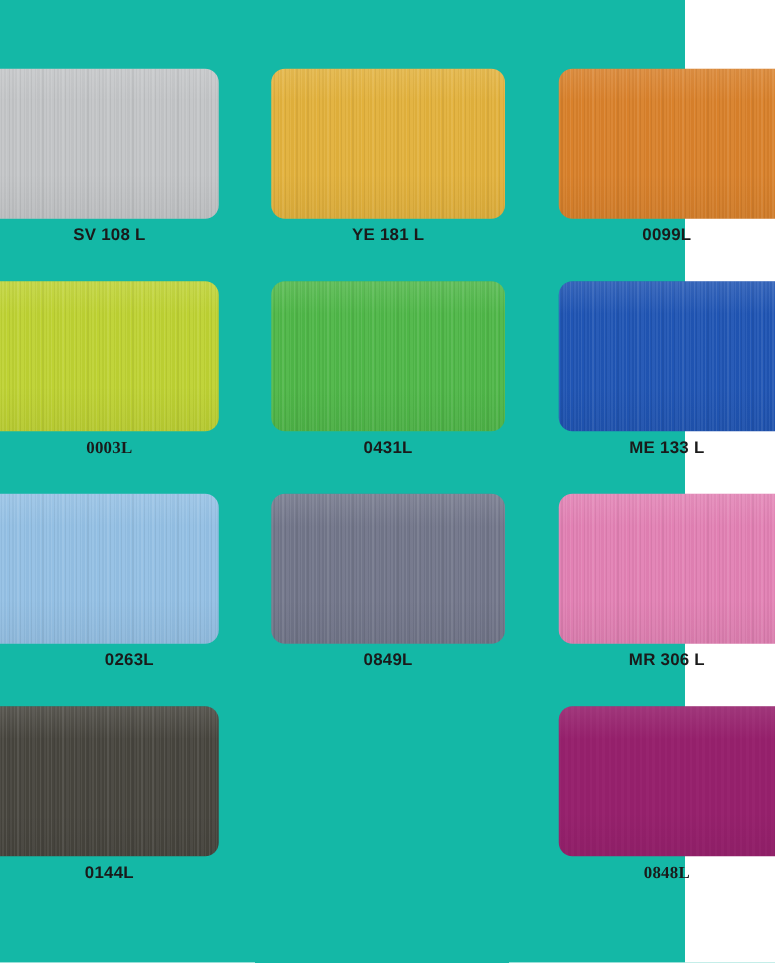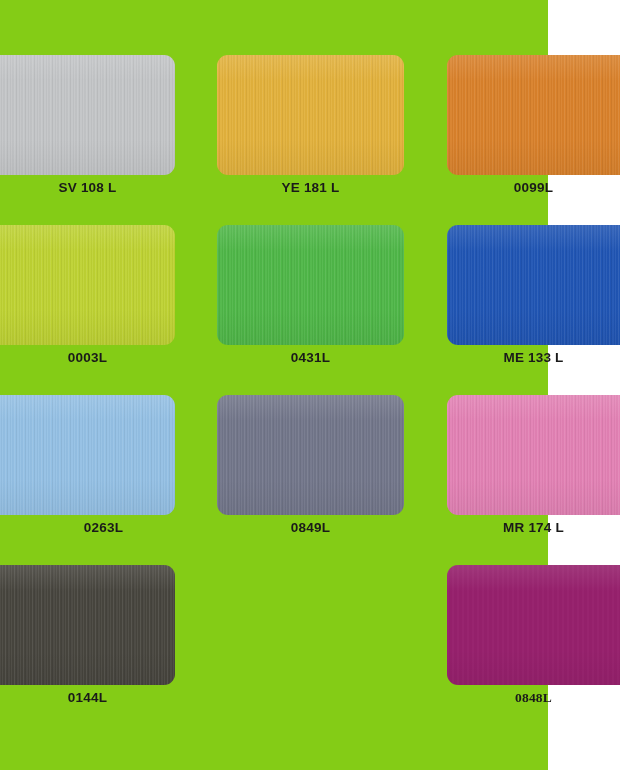--- a/index.html
+++ b/index.html
@@ -14,21 +14,21 @@
     font-family: "Liberation Sans", sans-serif;
     position: relative;
   }
 
   #swatch-sheet {
     position: absolute;
     left: 0;
     top: 0;
     width: 548px;
     height: 770px;
-    background: #84cc16;
+    background: #14b8a6;
   }
 
   .swatch-cell {
     position: absolute;
   }
 
   .swatch-chip {
     position: absolute;
     left: 0;
     top: 0;
@@ -130,21 +130,21 @@
         <div class="grain"></div>
         <div class="sheen"></div>
       </div>
       <div class="swatch-label" style="width: 173px;">0099L</div>
     </div>
     <div class="swatch-cell" style="left: -40px; top: 225px; width: 215px;">
       <div class="swatch-chip clip-left" style="background: rgb(190, 210, 51);">
         <div class="grain"></div>
         <div class="sheen"></div>
       </div>
-      <div class="swatch-label" style="left: 40px; width: 175px;">0003L</div>
+      <div class="swatch-label" style="left: 40px; width: 175px; font-family: Liberation Serif, serif;">0003L</div>
     </div>
     <div class="swatch-cell" style="left: 217px; top: 225px; width: 187px;">
       <div class="swatch-chip" style="background: rgb(79, 183, 72);">
         <div class="grain"></div>
         <div class="sheen"></div>
       </div>
       <div class="swatch-label">0431L</div>
     </div>
     <div class="swatch-cell" style="left: 447px; top: 225px; width: 213px;">
       <div class="swatch-chip clip-right" style="background: rgb(32, 85, 180);">
@@ -165,21 +165,21 @@
         <div class="grain"></div>
         <div class="sheen"></div>
       </div>
       <div class="swatch-label">0849L</div>
     </div>
     <div class="swatch-cell" style="left: 447px; top: 395px; width: 213px;">
       <div class="swatch-chip clip-right" style="background: rgb(226, 129, 180);">
         <div class="grain"></div>
         <div class="sheen"></div>
       </div>
-      <div class="swatch-label" style="width: 173px;">MR 174 L</div>
+      <div class="swatch-label" style="width: 173px;">MR 306 L</div>
     </div>
     <div class="swatch-cell" style="left: -40px; top: 565px; width: 215px;">
       <div class="swatch-chip clip-left" style="background: rgb(71, 69, 62);">
         <div class="grain"></div>
         <div class="sheen"></div>
       </div>
       <div class="swatch-label" style="left: 40px; width: 175px;">0144L</div>
     </div>
     <div class="swatch-cell" style="left: 447px; top: 565px; width: 213px;">
       <div class="swatch-chip smooth clip-right" style="background: rgb(150, 32, 108);">

